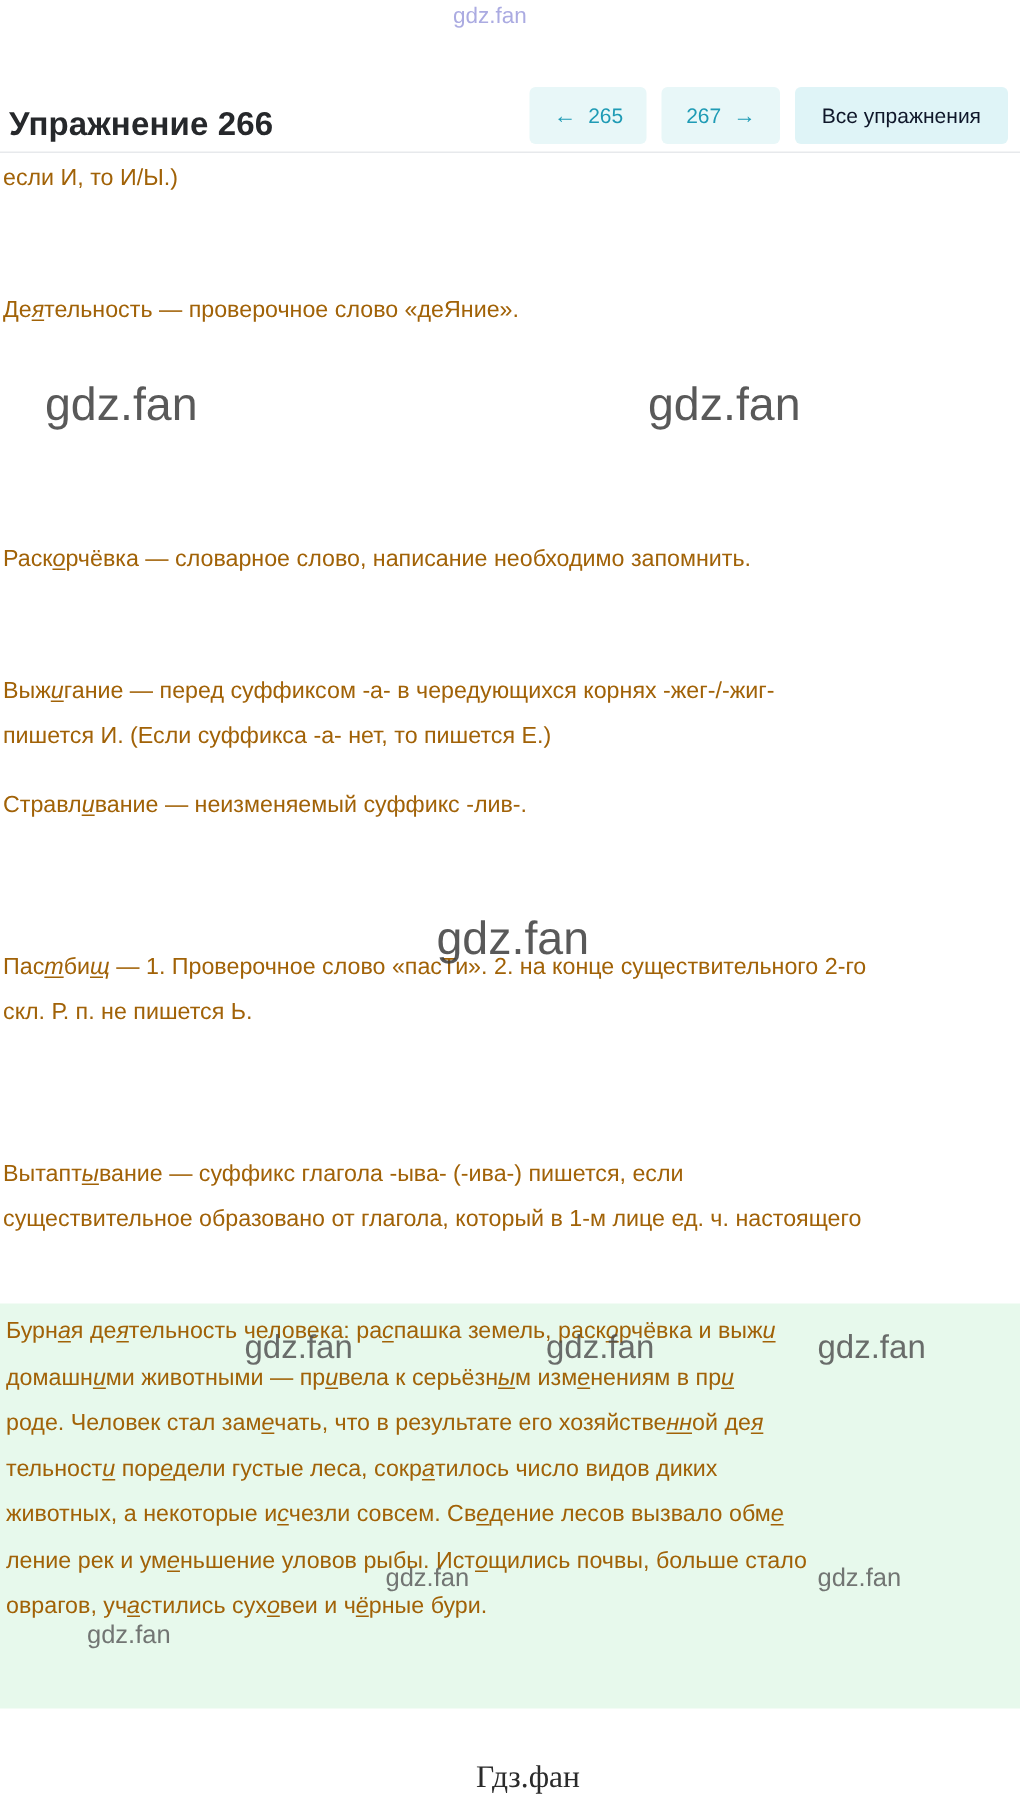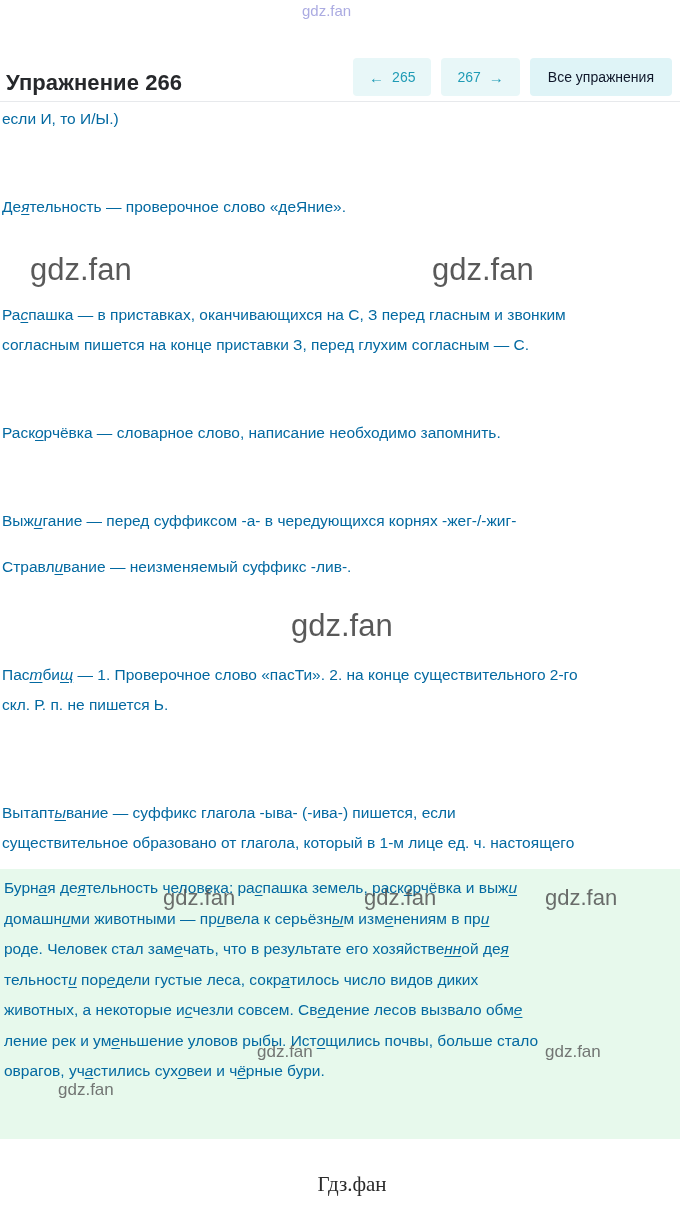--- a/index.html
+++ b/index.html
@@ -84,21 +84,21 @@
 
   
   .content {
     position: absolute;
     top: 104px; left: 0;
     width: 680px;
   }
   .para {
     font-size: 15.5px;
     line-height: 30px;
-    color: #0369a1;
+    color: #a16207;
     padding: 0 2px;
   }
   .p-line { white-space: nowrap; }
   u.m { text-decoration: underline; text-underline-offset: 2px; }
   i.m { font-style: italic; }
   .sp { display: block; }
 
   .gap-sm { height: 16px; }
   .gap-lg { height: 58px; }
   .gap-xl { height: 78px; }
@@ -155,35 +155,32 @@
     <div class="para p-line">если И, то И/Ы.)</div>
 
     <div class="gap-lg"></div>
 
     <div class="para p-line">
       Де<i class="m"><u class="m">я</u></i>тельность — проверочное слово «деЯние».
     </div>
 
     <div class="gap-xl"></div>
 
-    <div class="para">
-      <span class="sp p-line">Ра<i class="m"><u class="m">с</u></i>пашка — в приставках, оканчивающихся на С, З перед гласным и звонким</span>
-      <span class="sp p-line">согласным пишется на конце приставки З, перед глухим согласным — С.</span>
-    </div>
 
     <div class="gap-lg"></div>
 
     <div class="para p-line">
       Раск<i class="m"><u class="m">о</u></i>рчёвка — словарное слово, написание необходимо запомнить.
     </div>
 
     <div class="gap-lg"></div>
 
     <div class="para">
       <span class="sp p-line">Выж<i class="m"><u class="m">и</u></i>гание — перед суффиксом -а- в чередующихся корнях -жег-/-жиг-</span>
+      <span class="sp p-line">пишется И. (Если суффикса -а- нет, то пишется Е.)</span>
     </div>
 
     <div class="gap-sm"></div>
 
     <div class="para p-line">
       Стравл<i class="m"><u class="m">и</u></i>вание — неизменяемый суффикс -лив-.
     </div>
 
     <div class="gap-xl"></div>
 

